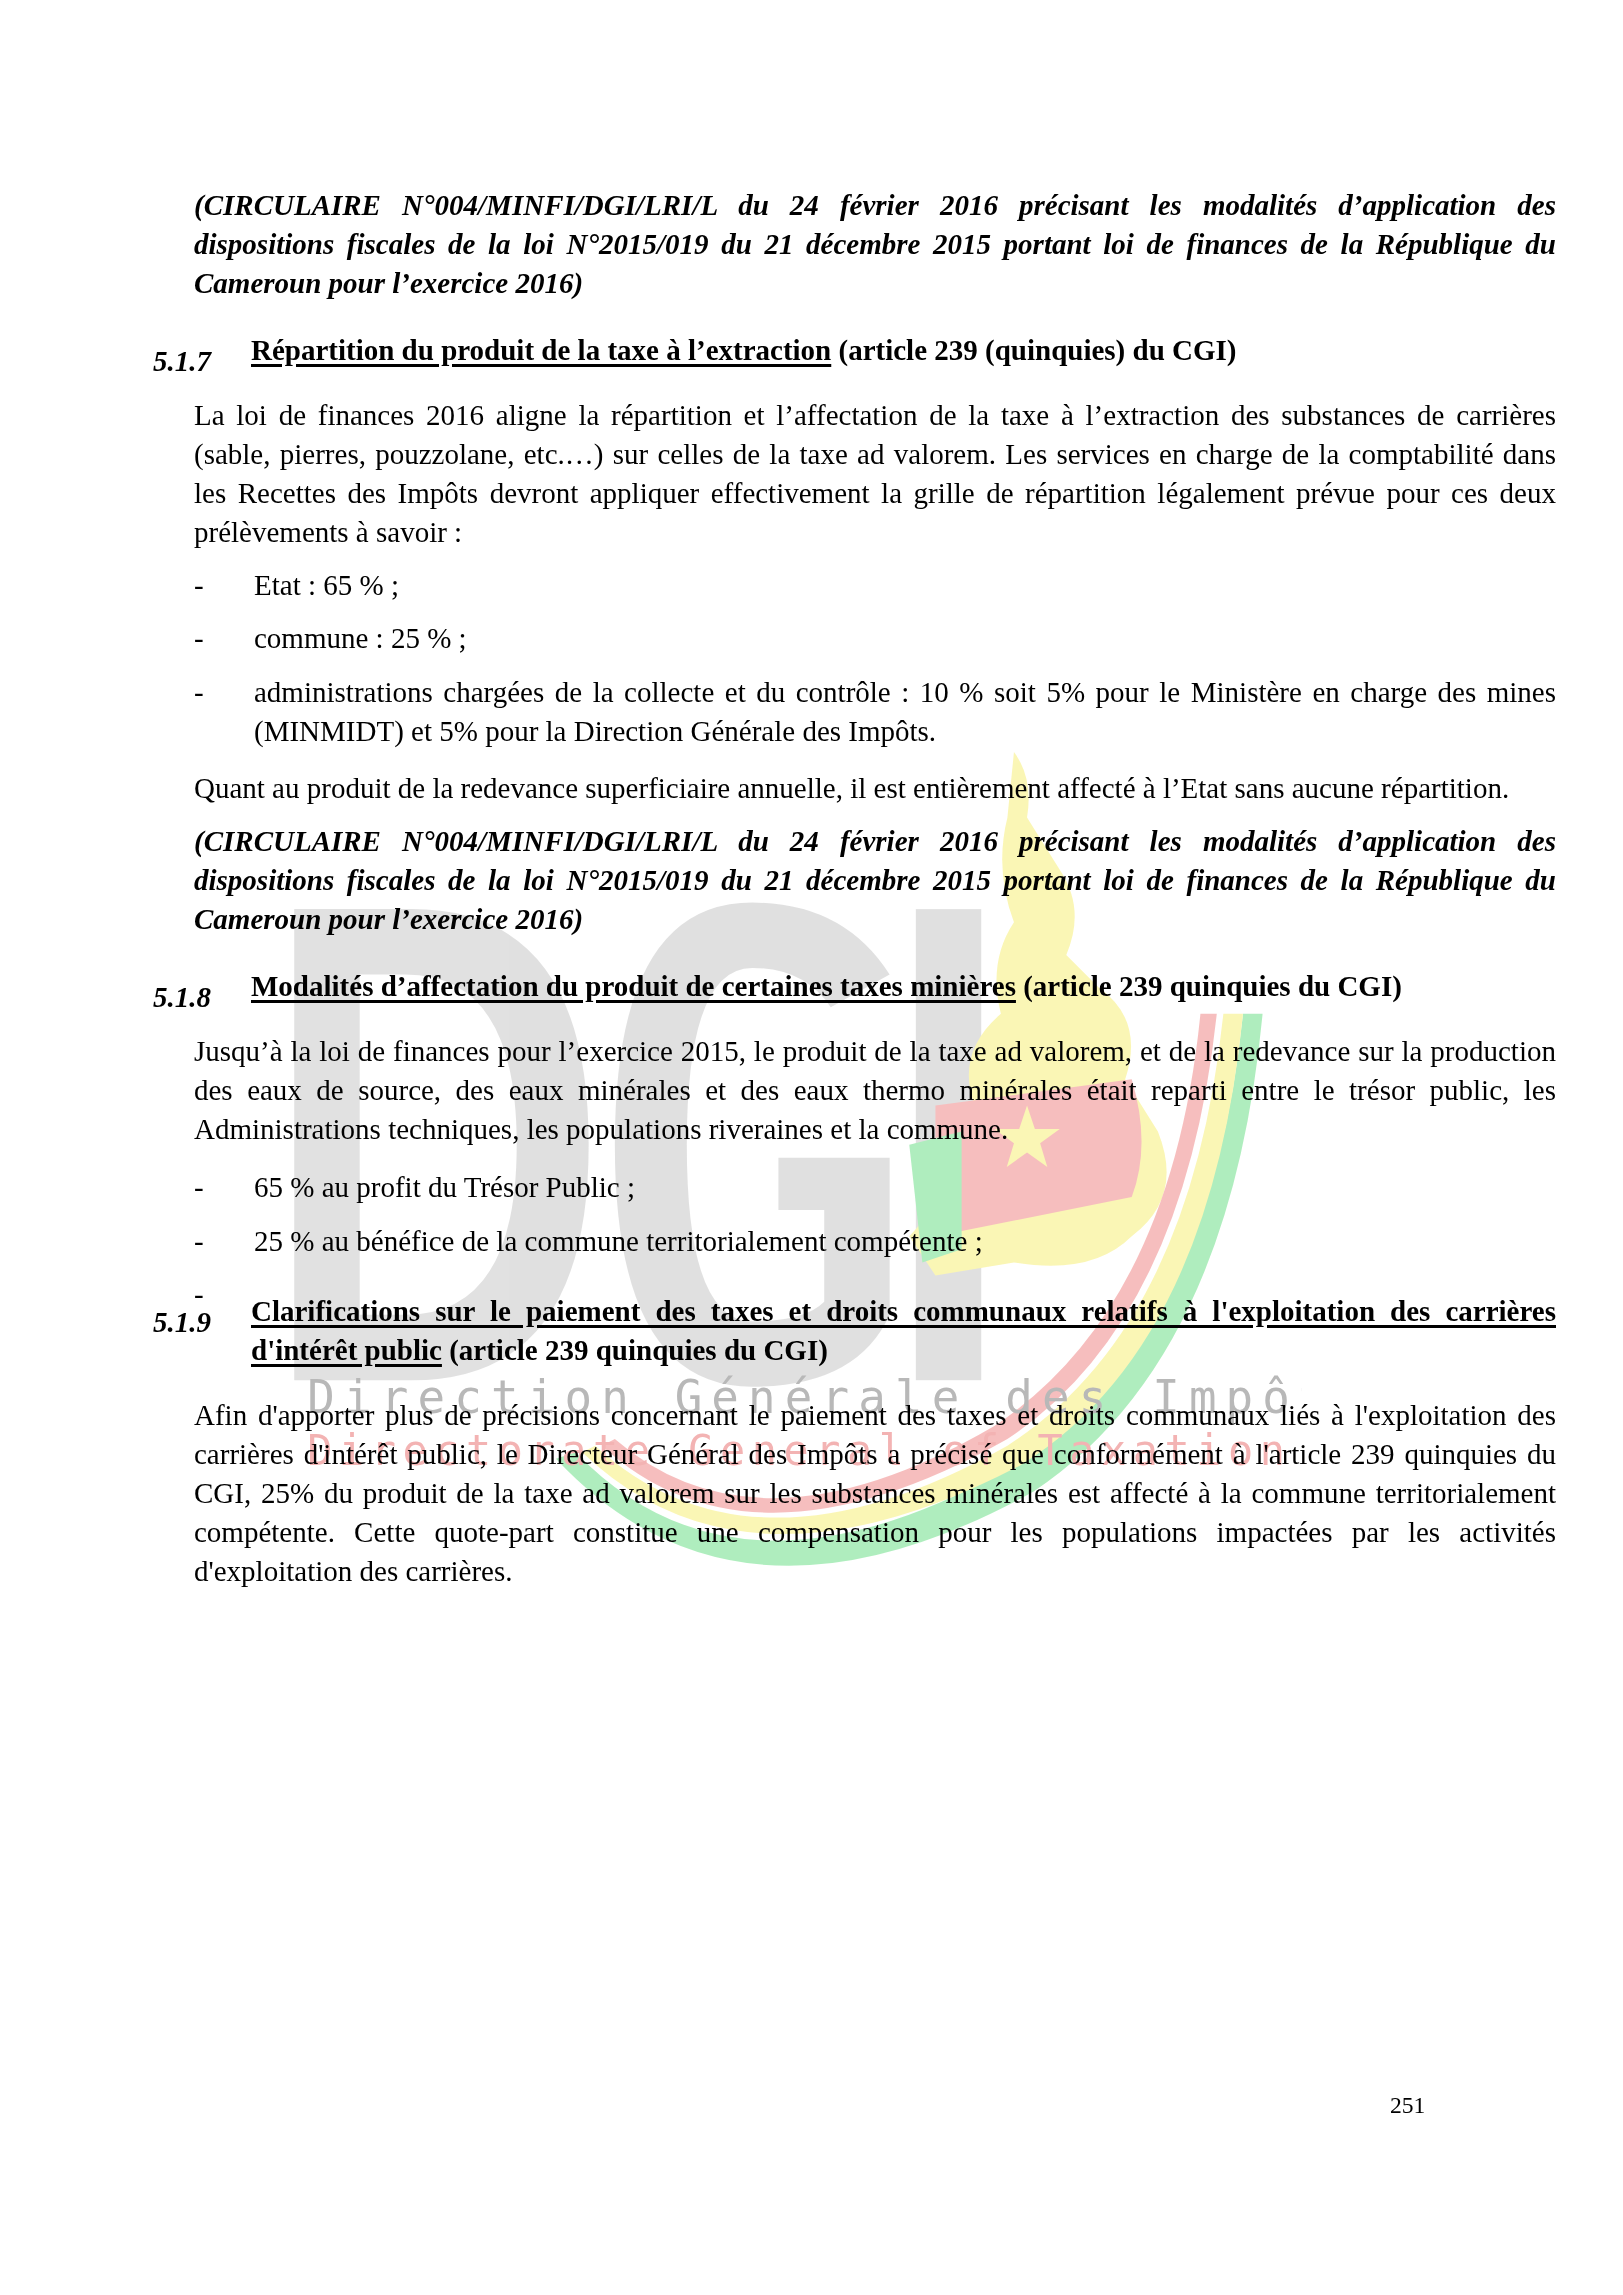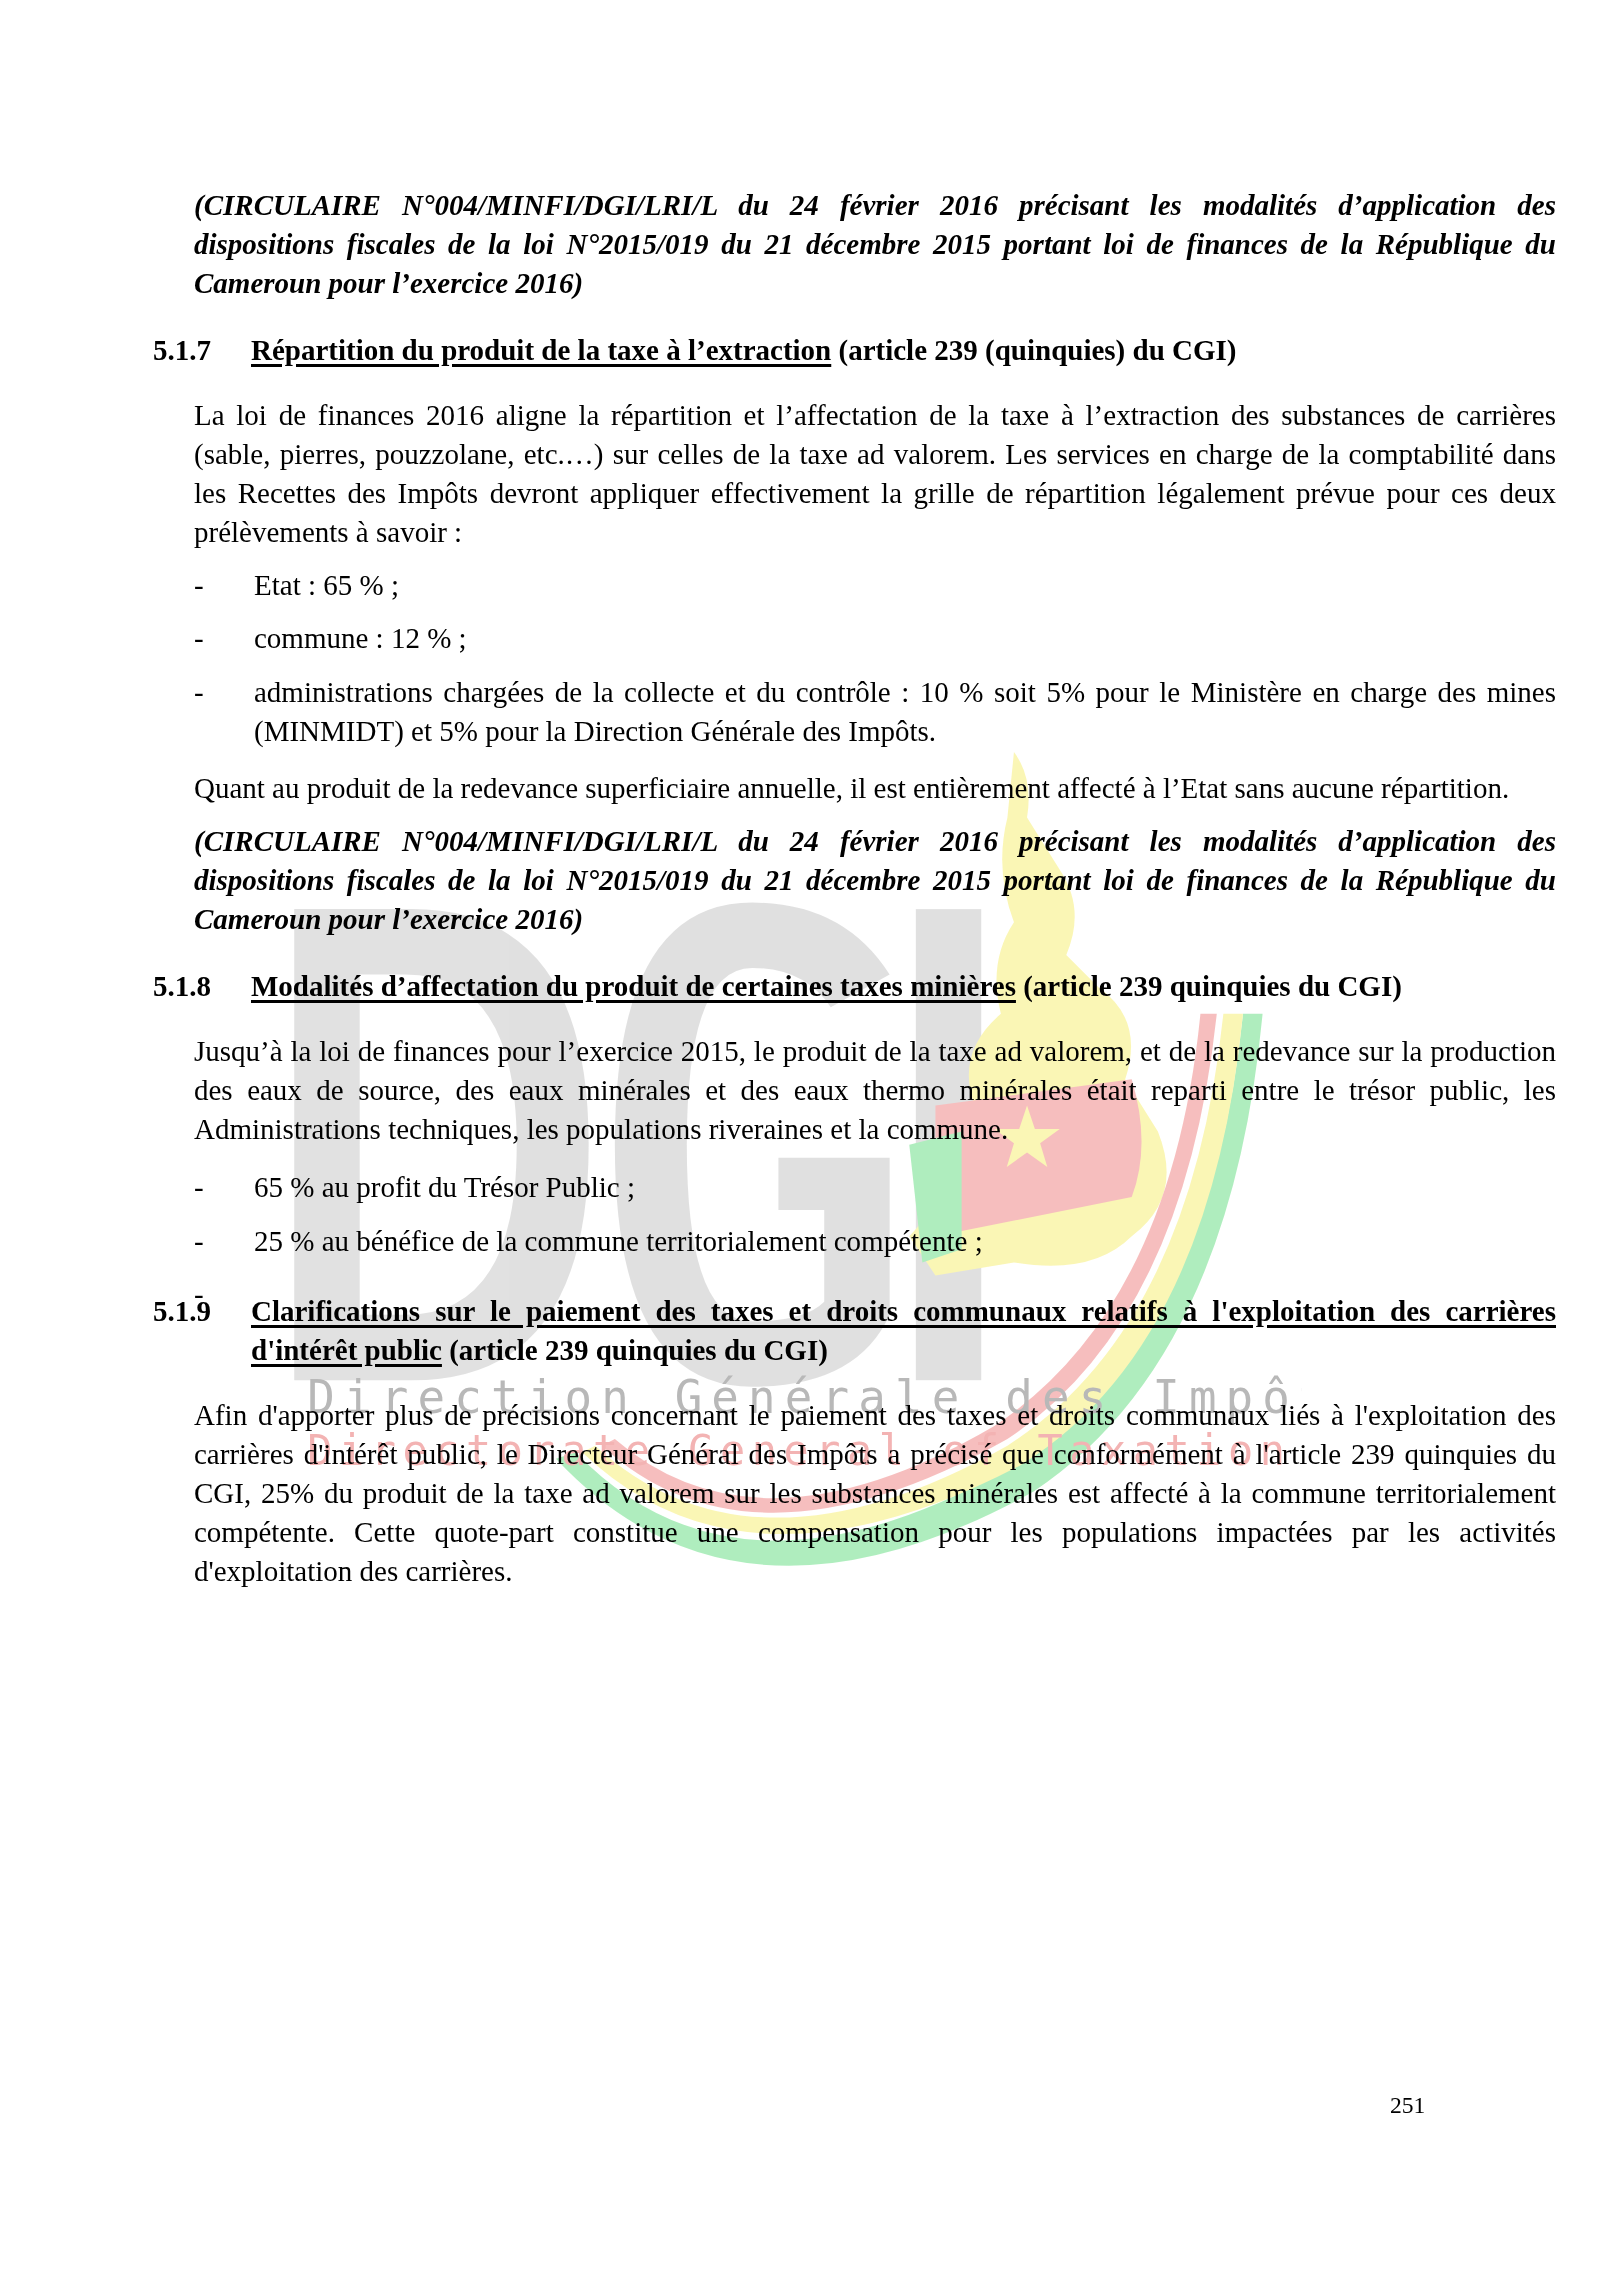--- a/index.html
+++ b/index.html
@@ -4,21 +4,21 @@
   <style>
     html, body { margin: 0; padding: 0; background: #ffffff; }
     body { width: 1623px; height: 2295px; position: relative; overflow: hidden;
       font-family: "Liberation Serif", "DejaVu Serif", serif; color: #000; }
     .page { position: absolute; left: 0; top: 0; width: 1623px; height: 2295px; }
     .watermark { position: absolute; left: 281px; top: 739px; width: 1021px; height: 916px; pointer-events: none; z-index: 0; }
     .content { position: absolute; left: 194px; top: 186px; width: 1362px; z-index: 1; font-size: 29px; line-height: 39px; }
     p { margin: 0; text-align: justify; }
     .circ { font-weight: bold; font-style: italic; margin-bottom: 27.5px; }
     .heading { position: relative; font-weight: bold; margin-left: -41px; padding-left: 98px; margin-bottom: 26px; text-align: justify; }
-    .heading .num { position: absolute; left: 0; top: 0; }
+    .heading .num { position: absolute; left: 0; top: 11px; font-style: italic; }
     .heading .ul { text-decoration: underline; text-decoration-thickness: 2.6px; text-underline-offset: 3.9px; }
     .body { margin-bottom: 14.4px; }
     .bullets { list-style: none; margin: 0 0 18.3px 0; padding: 0; }
     .bullets li { position: relative; padding-left: 60px; margin-bottom: 14.4px; text-align: justify; }
     .bullets li .dash { position: absolute; left: 0; top: 0; }
     sup { font-size: 17px; line-height: 0; vertical-align: 11.8px; }
     .pageno { position: absolute; left: 1390px; top: 2078px; font-family: Liberation Serif, serif; font-size: 23.6px; z-index: 1; margin-top: 14px; }
     .wm-text1 { font-family: "DejaVu Sans Mono", monospace; fill: #b8b8b8; font-size: 70px; letter-spacing: 14px; }
     .wm-text2 { font-family: "DejaVu Sans Mono", monospace; fill: #f3b3b3; font-size: 64px; letter-spacing: 10px; }
   </style>
@@ -53,21 +53,21 @@
 
     <p class="circ">(CIRCULAIRE N°004/MINFI/DGI/LRI/L du 24 février 2016 précisant les modalités d’application des dispositions fiscales de la loi N°2015/019 du 21 décembre 2015 portant loi de finances de la République du Cameroun pour l’exercice 2016)</p>
 
     <div class="heading">
       <span class="num">5.1.7</span>
       <span class="ul">Répartition du produit de la taxe à l’extraction</span><span> (article 239 (quinquies) du CGI)</span>
     </div>
     <p class="body">La loi de finances 2016 aligne la répartition et l’affectation de la taxe à l’extraction des substances de carrières (sable, pierres, pouzzolane, etc.…) sur celles de la taxe ad valorem. Les services en charge de la comptabilité dans les Recettes des Impôts devront appliquer effectivement la grille de répartition légalement prévue pour ces deux prélèvements à savoir :</p>
     <ul class="bullets">
       <li><span class="dash">-</span><span>Etat : 65 % ;</span></li>
-      <li><span class="dash">-</span><span>commune : 12 % ;</span></li>
+      <li><span class="dash">-</span><span>commune : 25 % ;</span></li>
       <li><span class="dash">-</span><span>administrations chargées de la collecte et du contrôle : 10 % soit 5% pour le Ministère en charge des mines (MINMIDT) et 5% pour la Direction Générale des Impôts.</span></li>
     </ul>
     <p class="body" style="">Quant au produit de la redevance superficiaire annuelle, il est entièrement affecté à l’Etat sans aucune répartition.</p>
     <p class="circ">(CIRCULAIRE N°004/MINFI/DGI/LRI/L du 24 février 2016 précisant les modalités d’application des dispositions fiscales de la loi N°2015/019 du 21 décembre 2015 portant loi de finances de la République du Cameroun pour l’exercice 2016)</p>
 
     <div class="heading">
       <span class="num">5.1.8</span>
       <span class="ul">Modalités d’affectation du produit de certaines taxes minières</span><span> (article 239 quinquies du CGI)</span>
     </div>
     <p class="body" style="margin-bottom:19.6px">Jusqu’à la loi de finances pour l’exercice 2015, le produit de la taxe ad valorem, et de la redevance sur la production des eaux de source, des eaux minérales et des eaux thermo minérales était reparti entre le trésor public, les Administrations techniques, les populations riveraines et la commune.</p>

